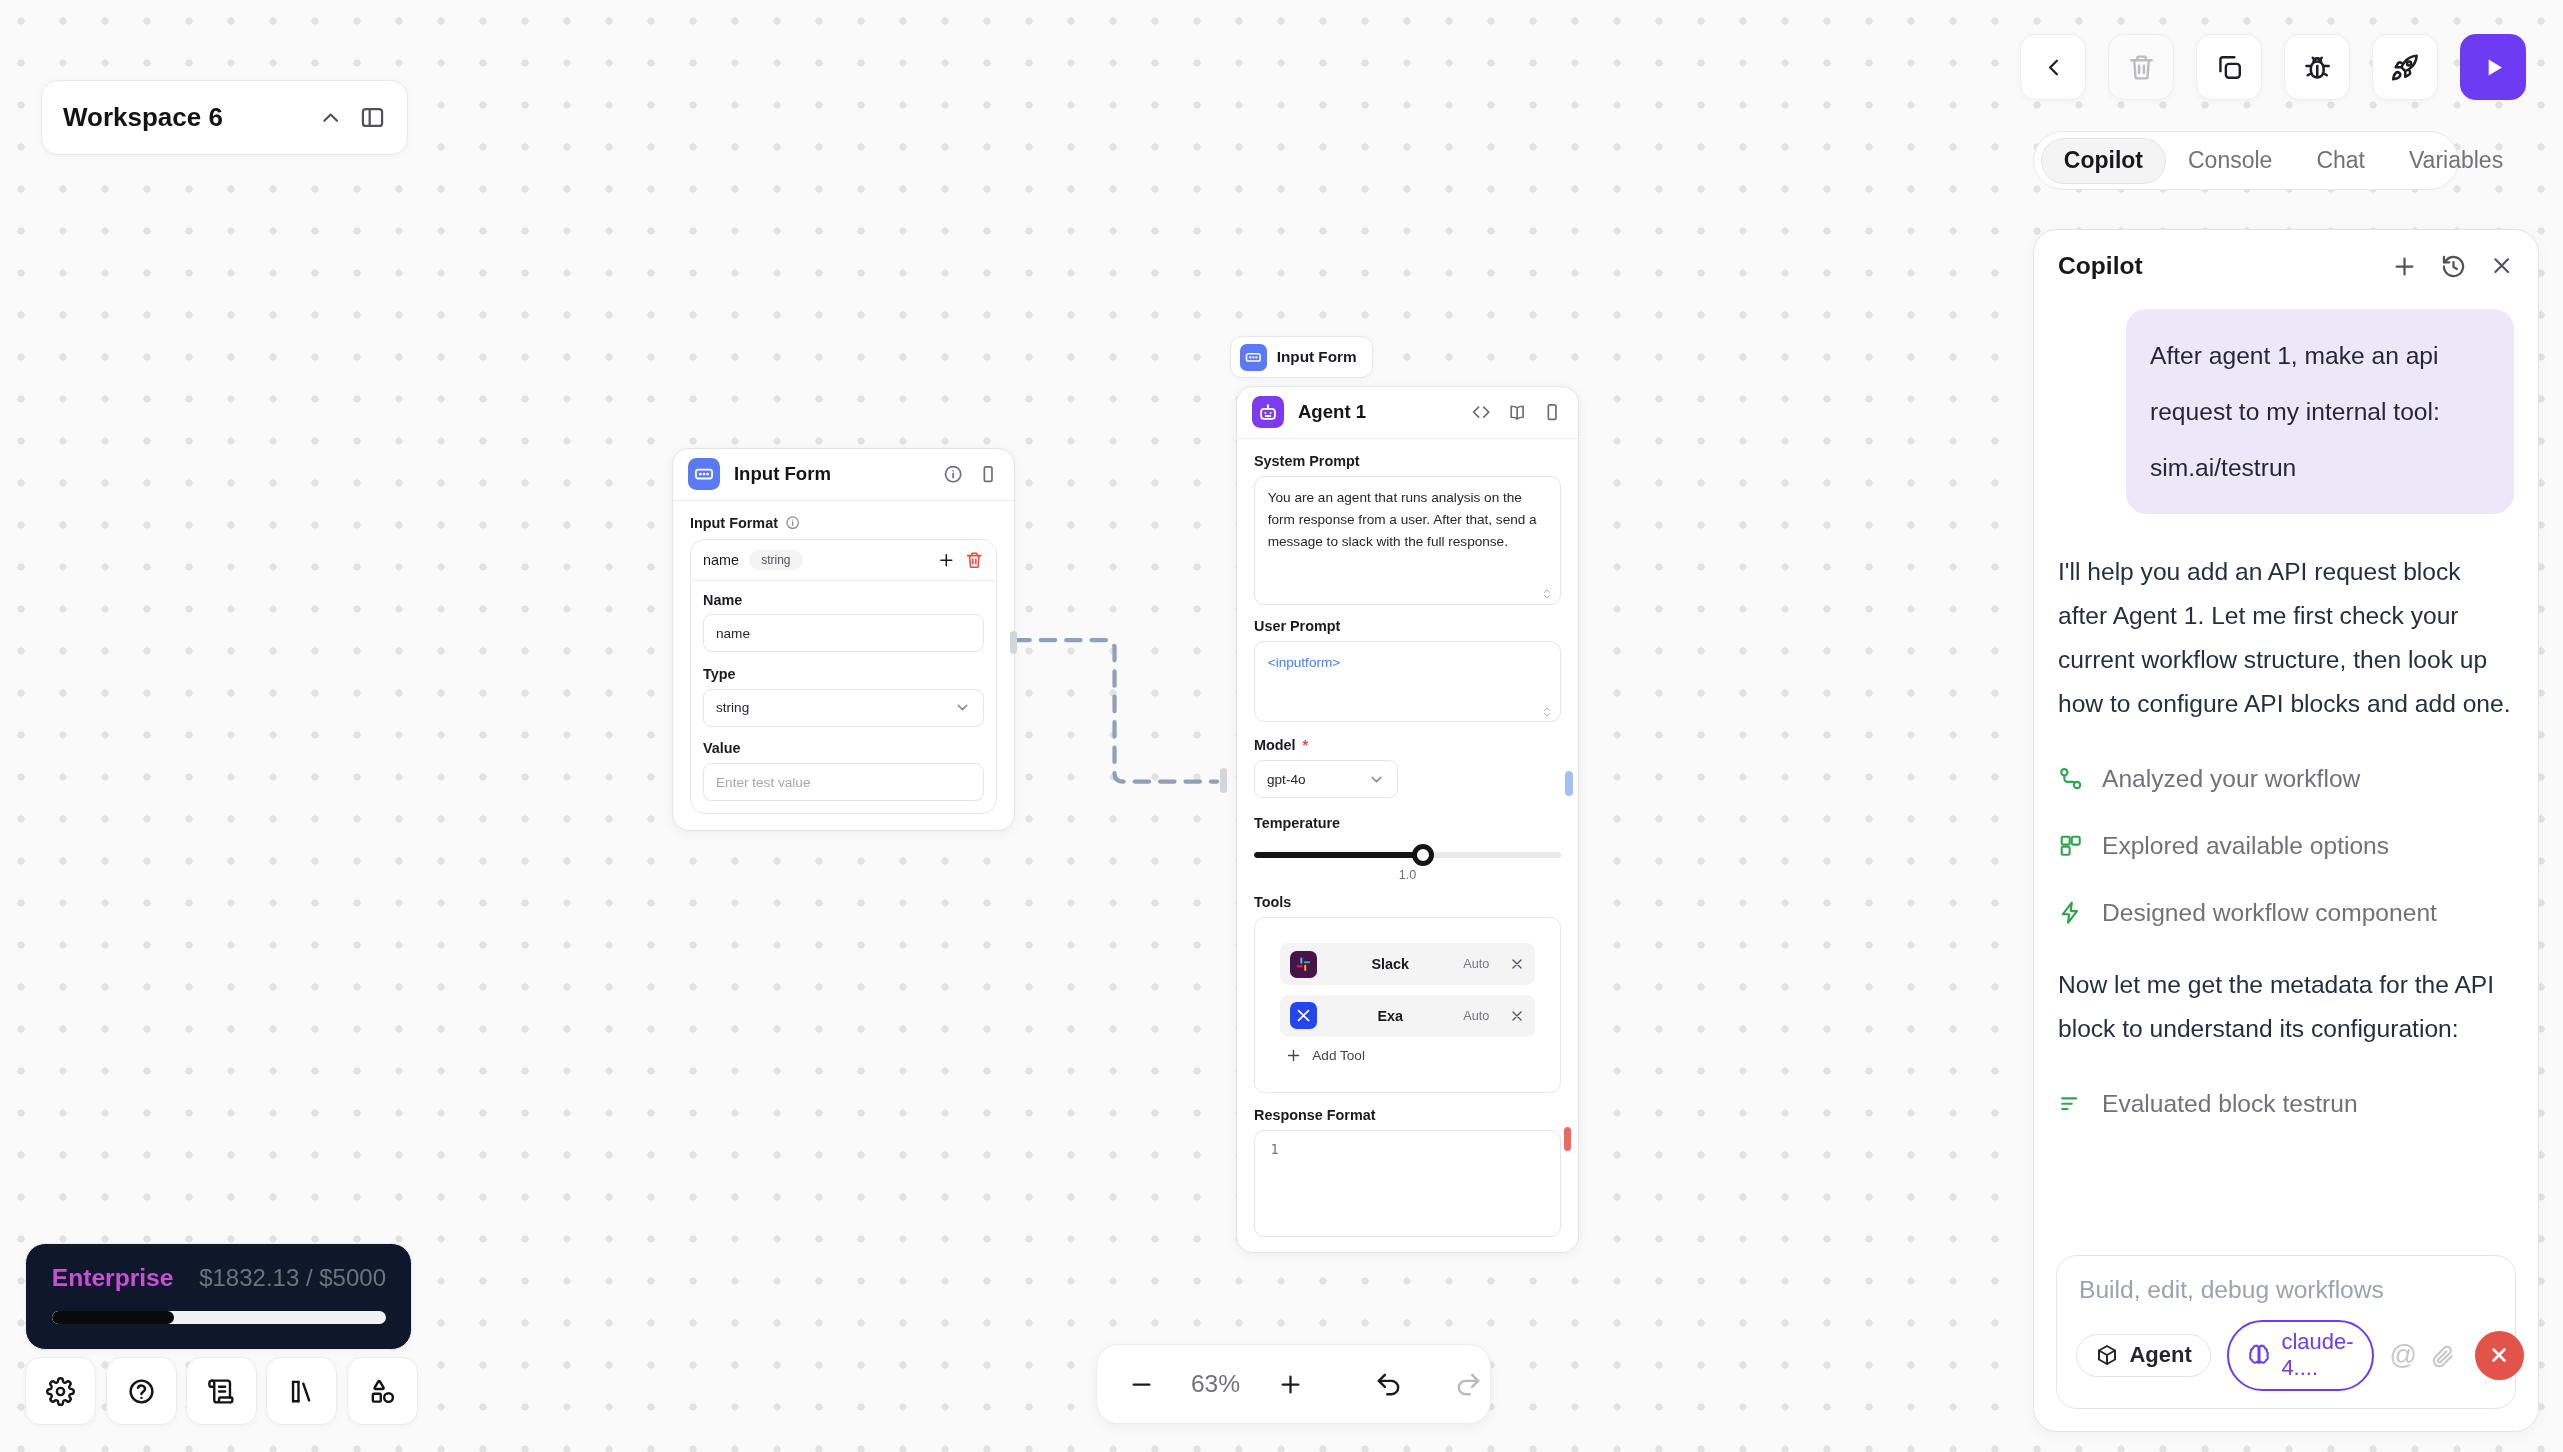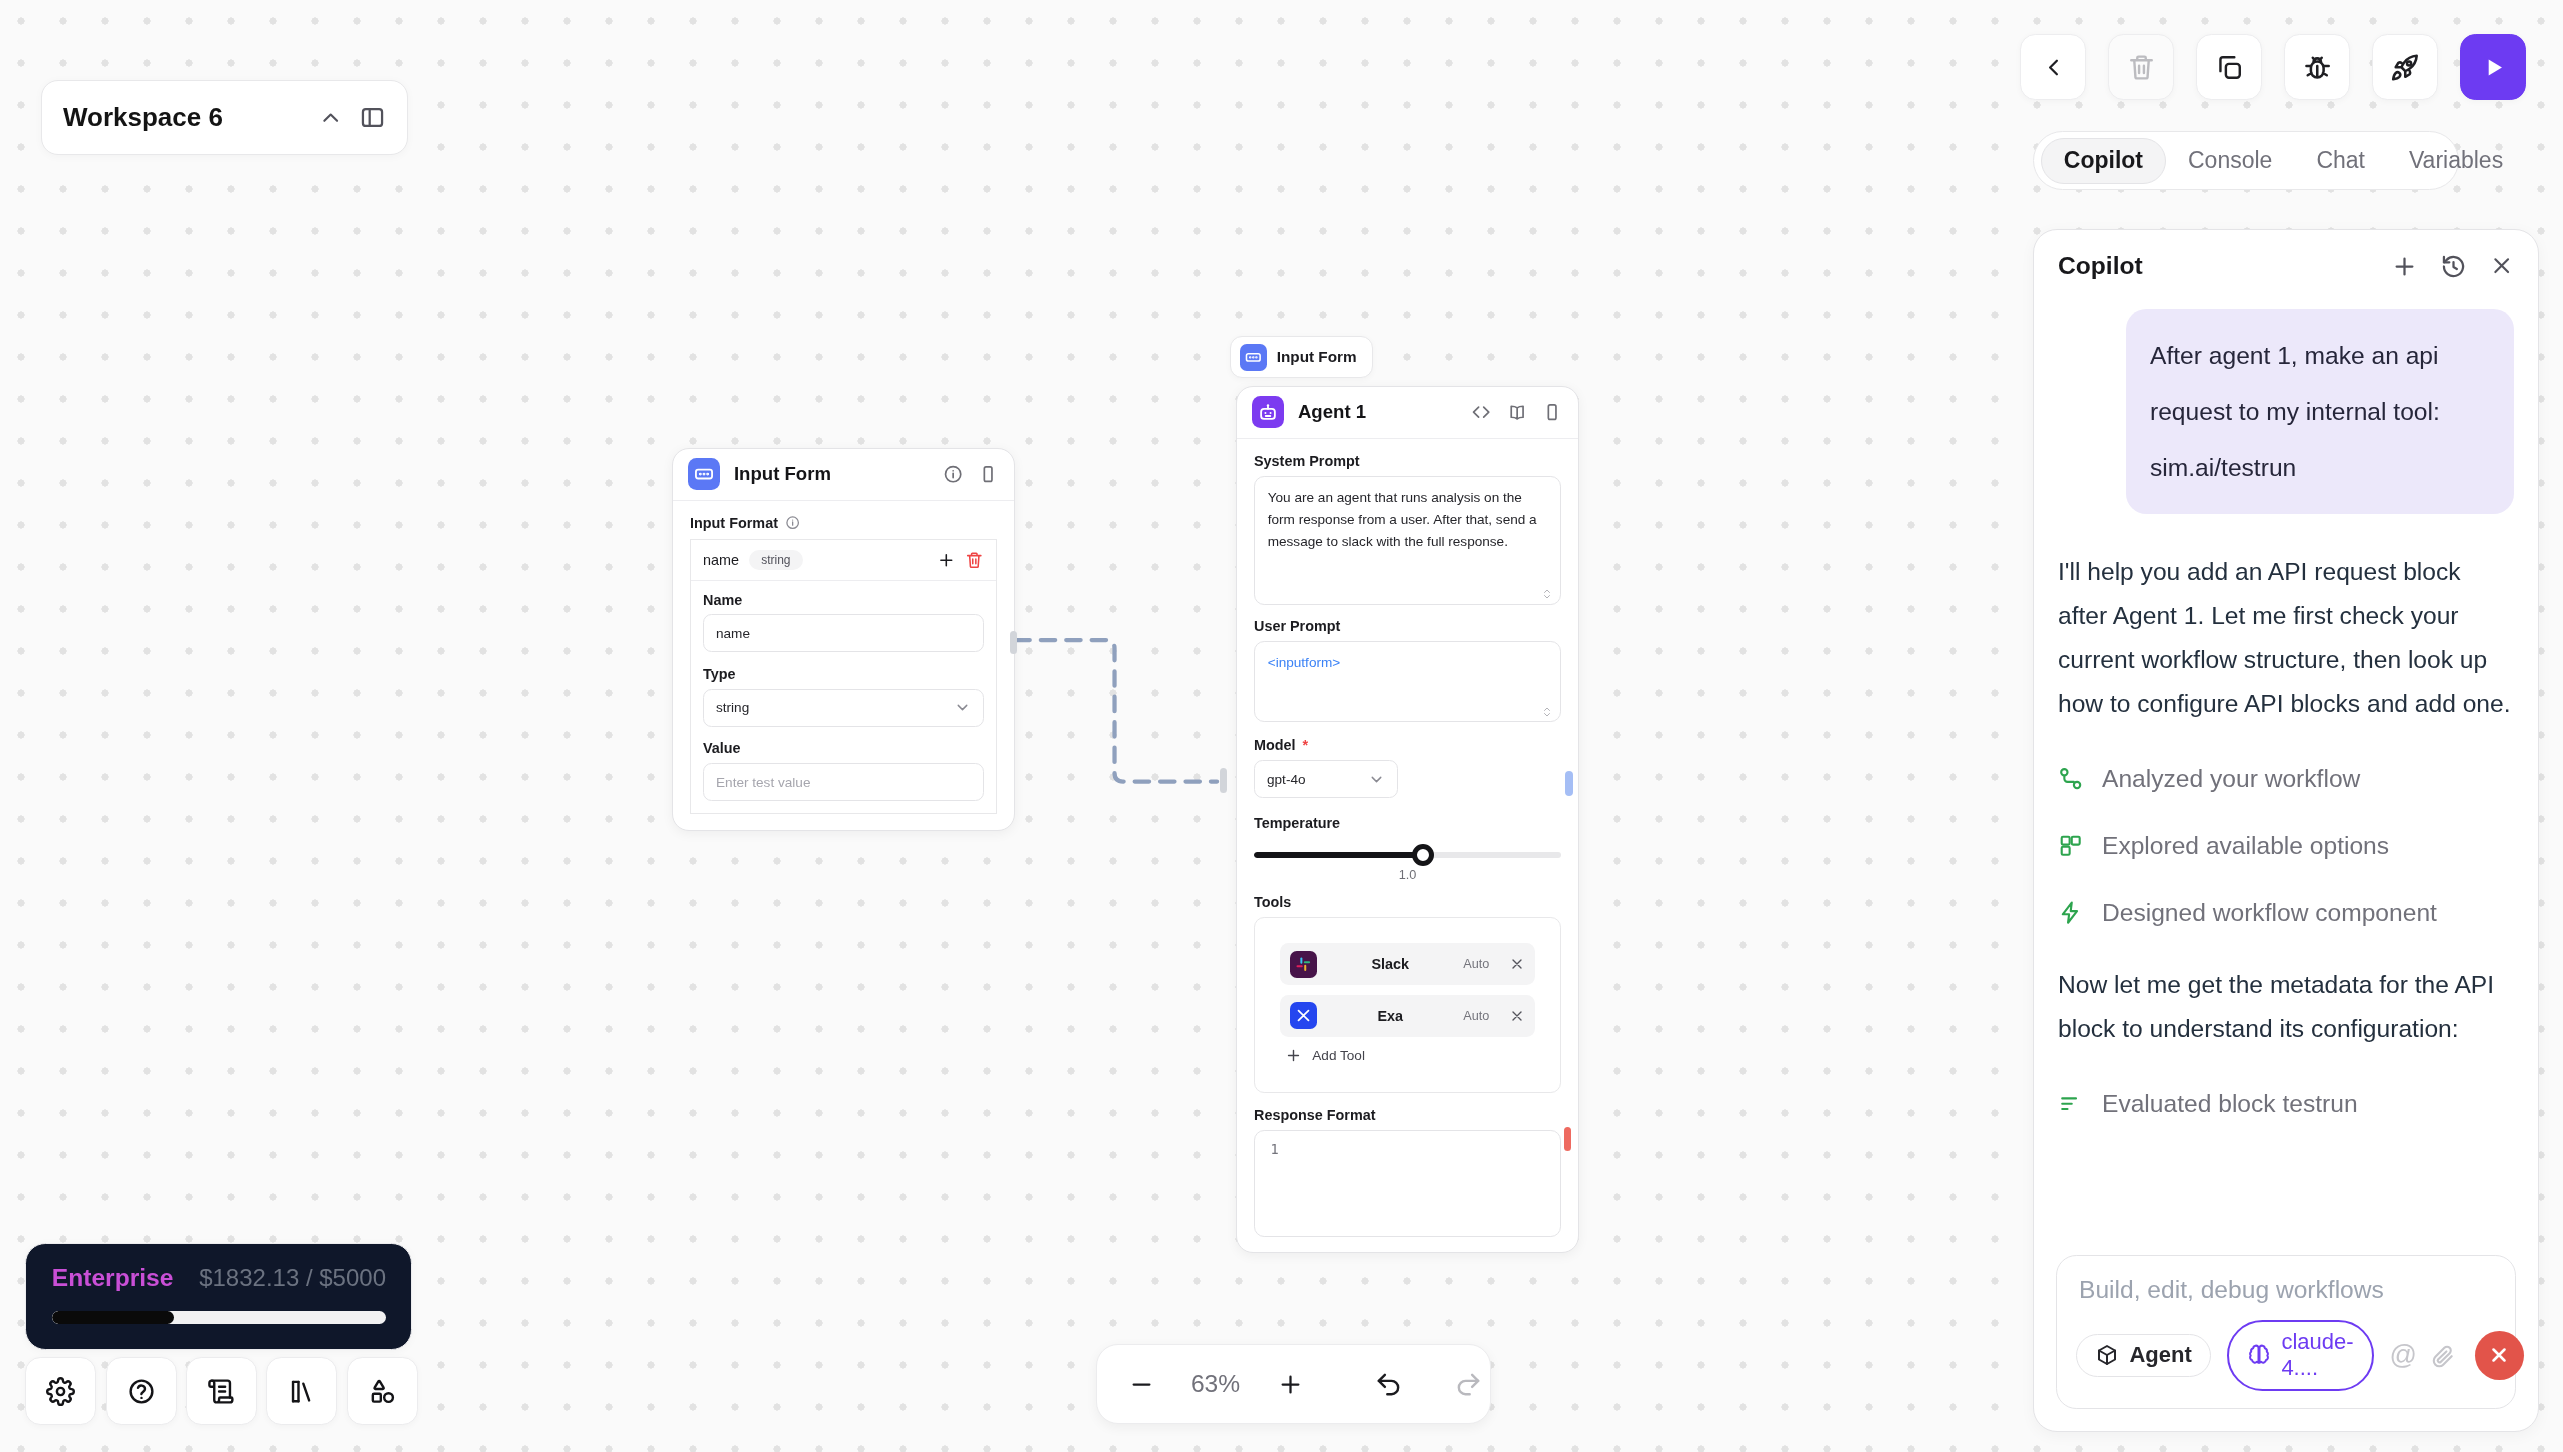--- a/index.html
+++ b/index.html
@@ -108,21 +108,21 @@
     background:#fff; display:block;
   }
   .inp::placeholder { color:#a6a6ae; }
   .sel {
     margin-top:6.8px; border:1.7px solid #e4e4e7; border-radius:8.5px; height:38px;
     display:flex; align-items:center; padding:0 12px; font-size:13.6px; color:#26262b;
   }
   .sel .cdn { margin-left:auto; color:#8a8a92; display:flex; }
 
   
-  .subcard { margin-top:8.5px; border:1.7px solid #e8e8ea; border-radius:0; }
+  .subcard { margin-top:8.5px; border:1.7px solid #e8e8ea; border-radius:15px; }
   .subrow { display:flex; align-items:center; padding:9.3px 12px; gap:10.2px; }
   .subrow-name { font-size:14.4px; color:#1c1c20; }
   .chip { background:#f4f4f5; border-radius:847px; padding:3.4px 12px; font-size:12px; color:#52525b; }
   .subrow-sp { flex:1; }
   .sub-inner { padding:10.2px 12px 12px; }
   .mt16 { margin-top:13.6px; }
 
   
   .grid2 { display:flex; gap:17px; margin-top:15.3px;flex-direction:column; }
   .col { flex:1; }

